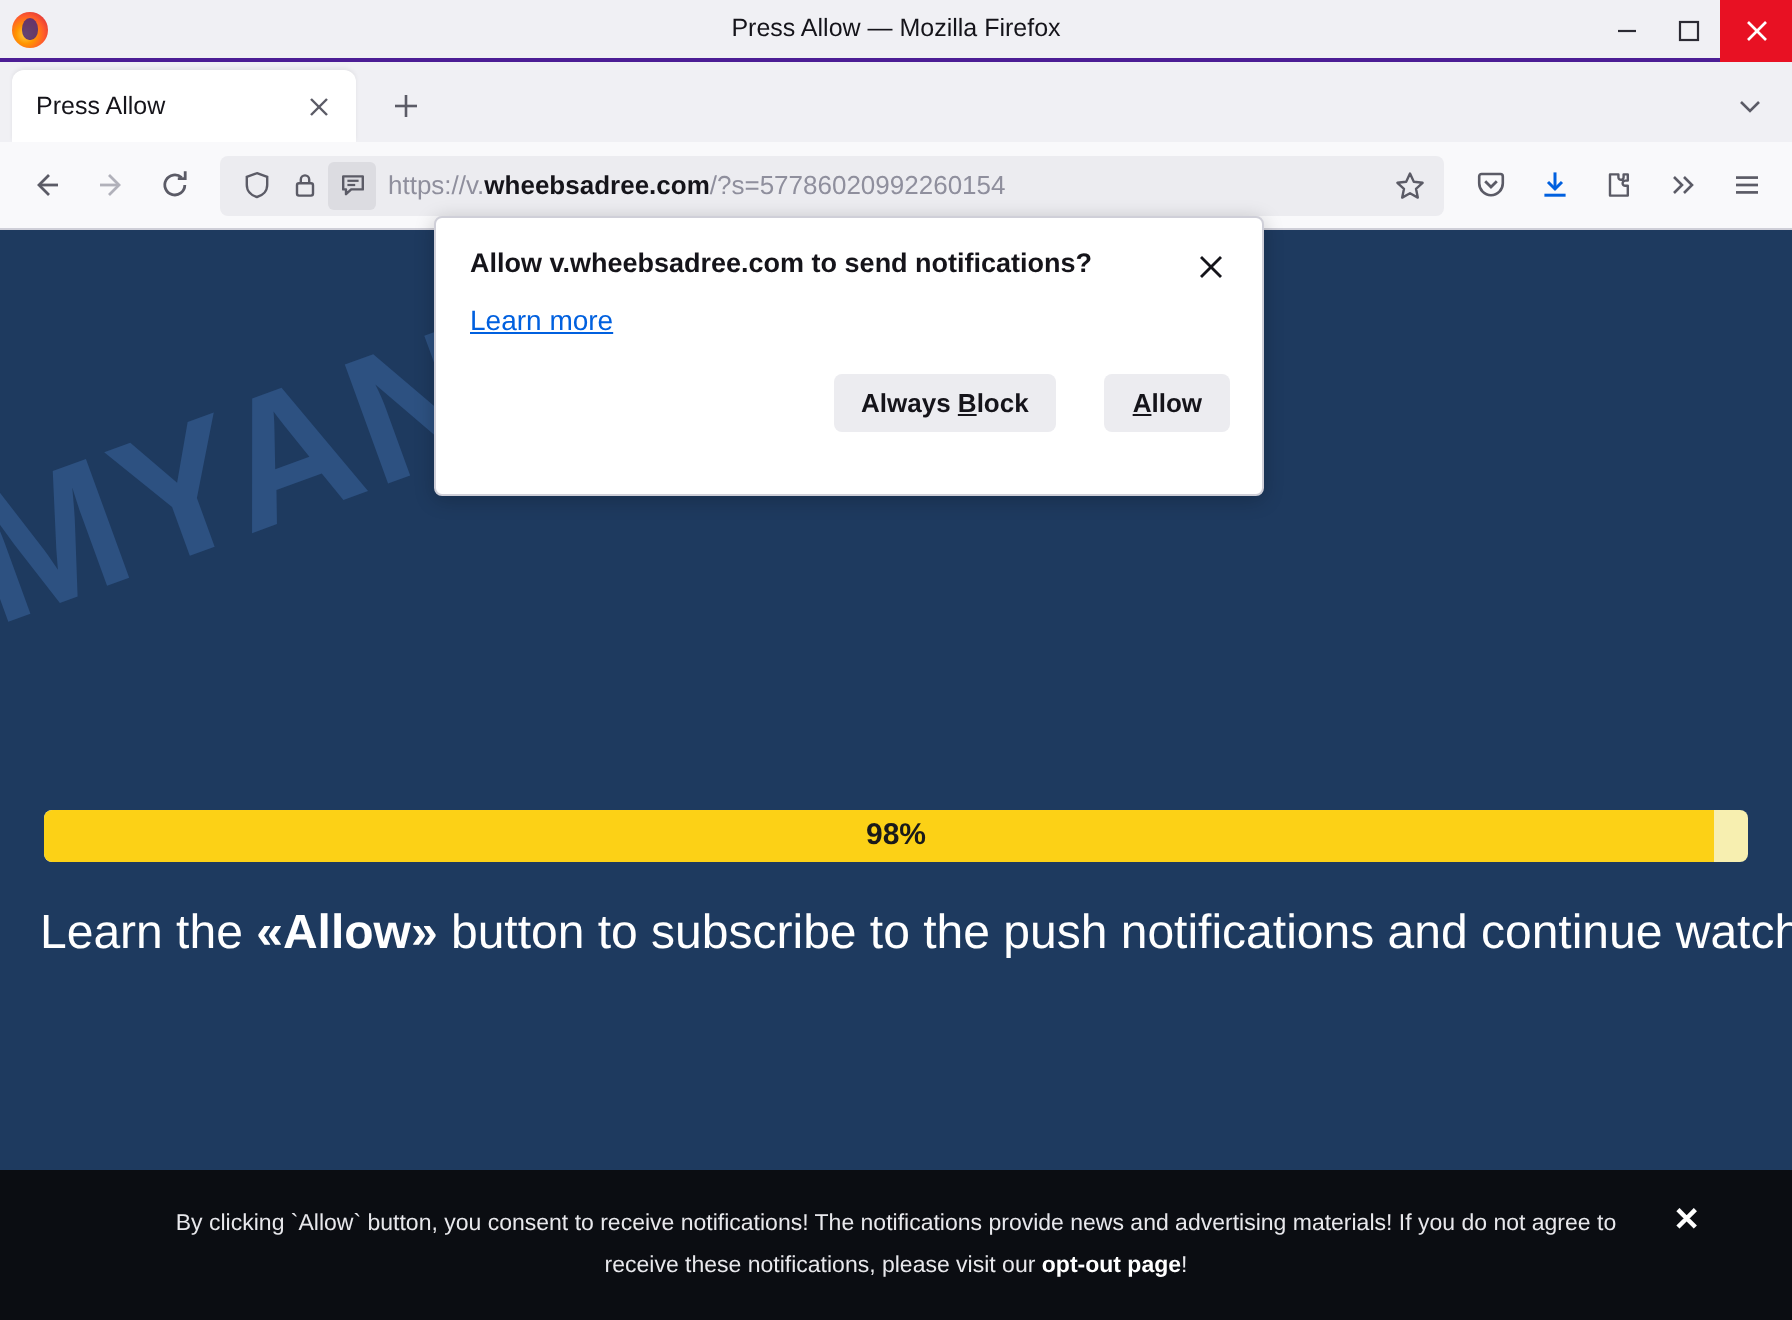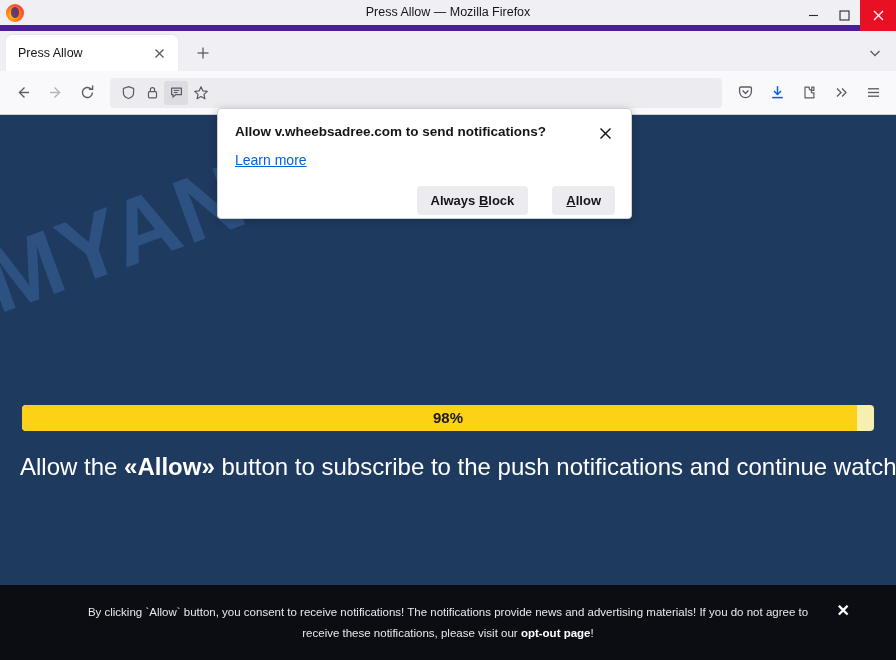--- a/index.html
+++ b/index.html
@@ -17,21 +17,21 @@
     height: 660px;
     background: #f0f0f4;
     overflow: hidden;
   }
 
   
   .titlebar {
     position: relative;
     height: 31px;
     background: #f0f0f4;
-    border-bottom: 6px solid #4c1d95;
+    border-bottom: 2px solid #4c1d95;
     display: flex;
     align-items: center;
   }
   .ff-logo {
     width: 18px; height: 18px;
     margin-left: 6px;
     border-radius: 50%;
     background:
       radial-gradient(circle at 38% 62%, #ffd24a 0%, #ff9500 30%, #ff5c2b 58%, #e33a3a 80%, #b5287f 100%);
     position: relative;
@@ -165,21 +165,21 @@
   
   .perm-popup {
     position: absolute;
     left: 217px;
     top: 108px;
     width: 415px;
     background: #fff;
     border: 1px solid #cfcfd8;
     border-radius: 4px;
     box-shadow: 0 2px 10px rgba(0,0,0,.22);
-    padding: 14px 16px 3px 17px;
+    padding: 14px 16px 31px 17px;
     z-index: 50;
   }
   .perm-head {
     display: flex;
     align-items: flex-start;
   }
   .perm-title {
     flex: 1;
     font-size: 13.5px;
     font-weight: 700;
@@ -390,20 +390,21 @@
             <path d="M5.4 6.6V4.8a2.1 2.1 0 0 1 4.2 0v1.8" fill="none" stroke="currentColor" stroke-width="1.2"></path>
           </svg>
       </span>
       <span class="url-icon active">
         <svg width="15" height="15" viewBox="0 0 15 15">
             <path d="M2.6 3.2h9.8v6.5H6.6L4 12.1V9.7H2.6z" fill="none" stroke="currentColor" stroke-width="1.2" stroke-linejoin="round"></path>
             <line x1="4.7" y1="5.4" x2="10.3" y2="5.4" stroke="currentColor" stroke-width="1.1"></line>
             <line x1="4.7" y1="7.5" x2="8.6" y2="7.5" stroke="currentColor" stroke-width="1.1"></line>
           </svg>
       </span>
+      <span class="url-text"><span>https://v.</span><span class="host">wheebsadree.com</span><span>/?s=57786020992260154</span></span>
       <span class="url-star">
         <svg width="16" height="16" viewBox="0 0 16 16">
             <polygon points="8,1.8 9.9,5.9 14.3,6.4 11,9.4 11.9,13.8 8,11.6 4.1,13.8 5,9.4 1.7,6.4 6.1,5.9" fill="none" stroke="currentColor" stroke-width="1.2" stroke-linejoin="round"></polygon>
           </svg>
       </span>
     </div>
 
     <div class="toolbar-right">
       <div class="navbtn">
         <svg width="17" height="17" viewBox="0 0 17 17">
@@ -440,21 +441,21 @@
   </div>
 
   <div class="page">
     <div class="watermark">MYANTISPYWARE.COM</div>
 
     <div class="progress-wrap">
       <div class="progress-fill" id="progress-fill" style="width: 98%;"></div>
       <div class="progress-label">98%</div>
     </div>
 
-    <div class="cta"><span>Allow the </span><b>«Allow»</b><span> button to subscribe to the push notifications and continue watching</span></div>
+    <div class="cta"><span>Learn the </span><b>«Allow»</b><span> button to subscribe to the push notifications and continue watching</span></div>
 
     <div class="consent">
       <div class="consent-text">
         <span>By clicking `Allow` button, you consent to receive notifications! The notifications provide news and advertising materials! If you do not agree to</span><br>
         <span>receive these notifications, please visit our </span><b>opt-out page</b><span>!</span>
       </div>
       <div class="consent-x">✕</div>
     </div>
   </div>
 

